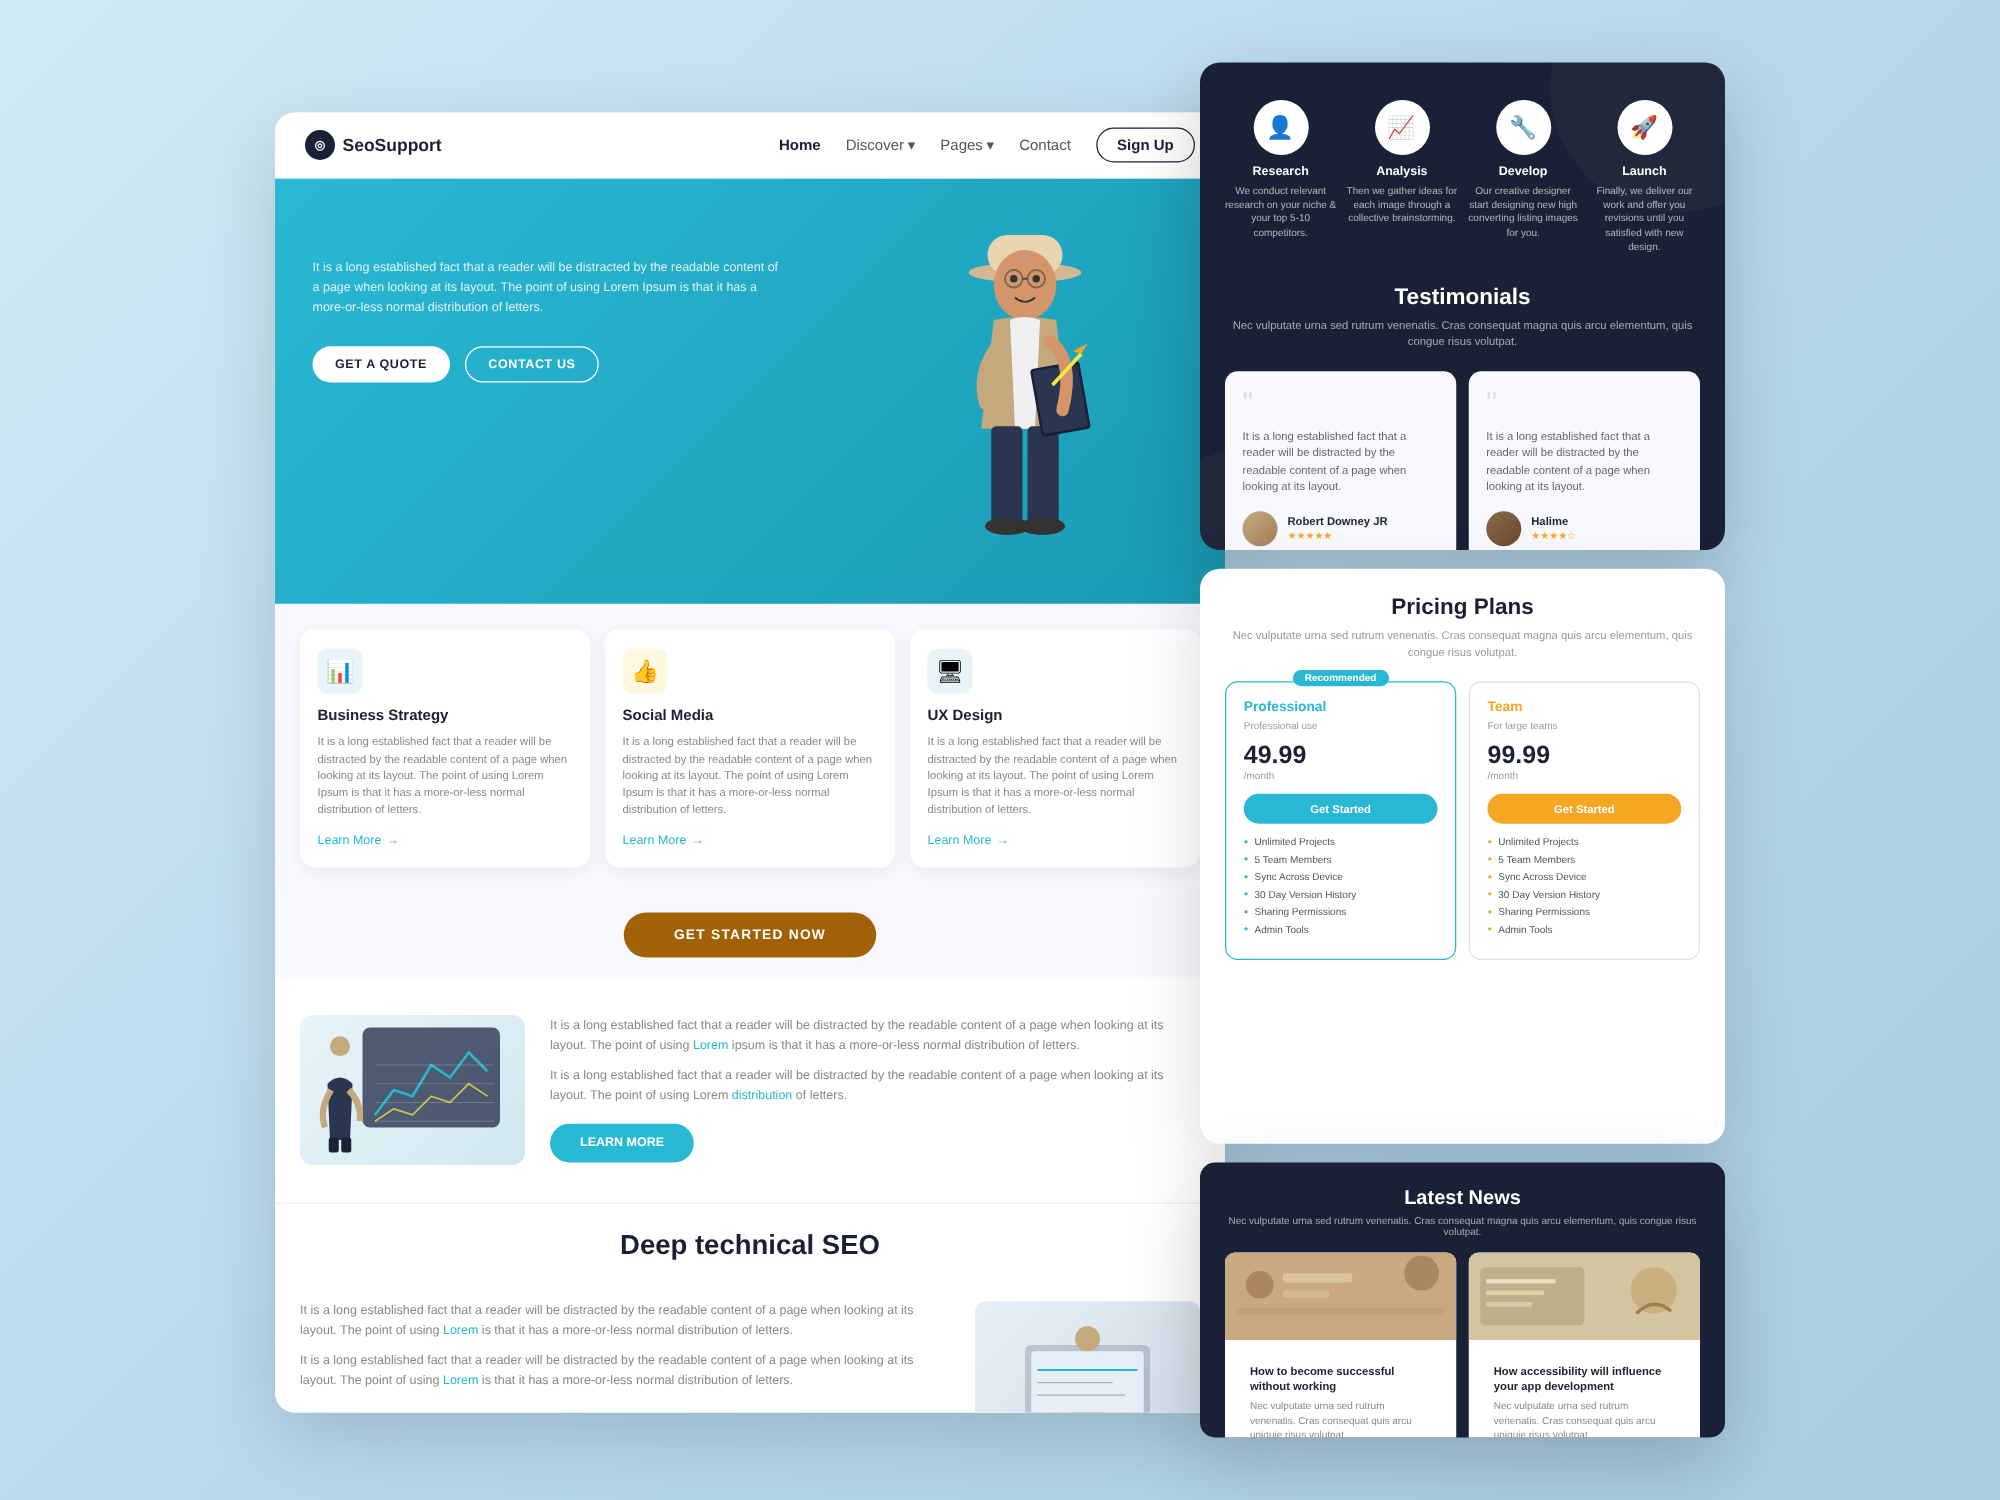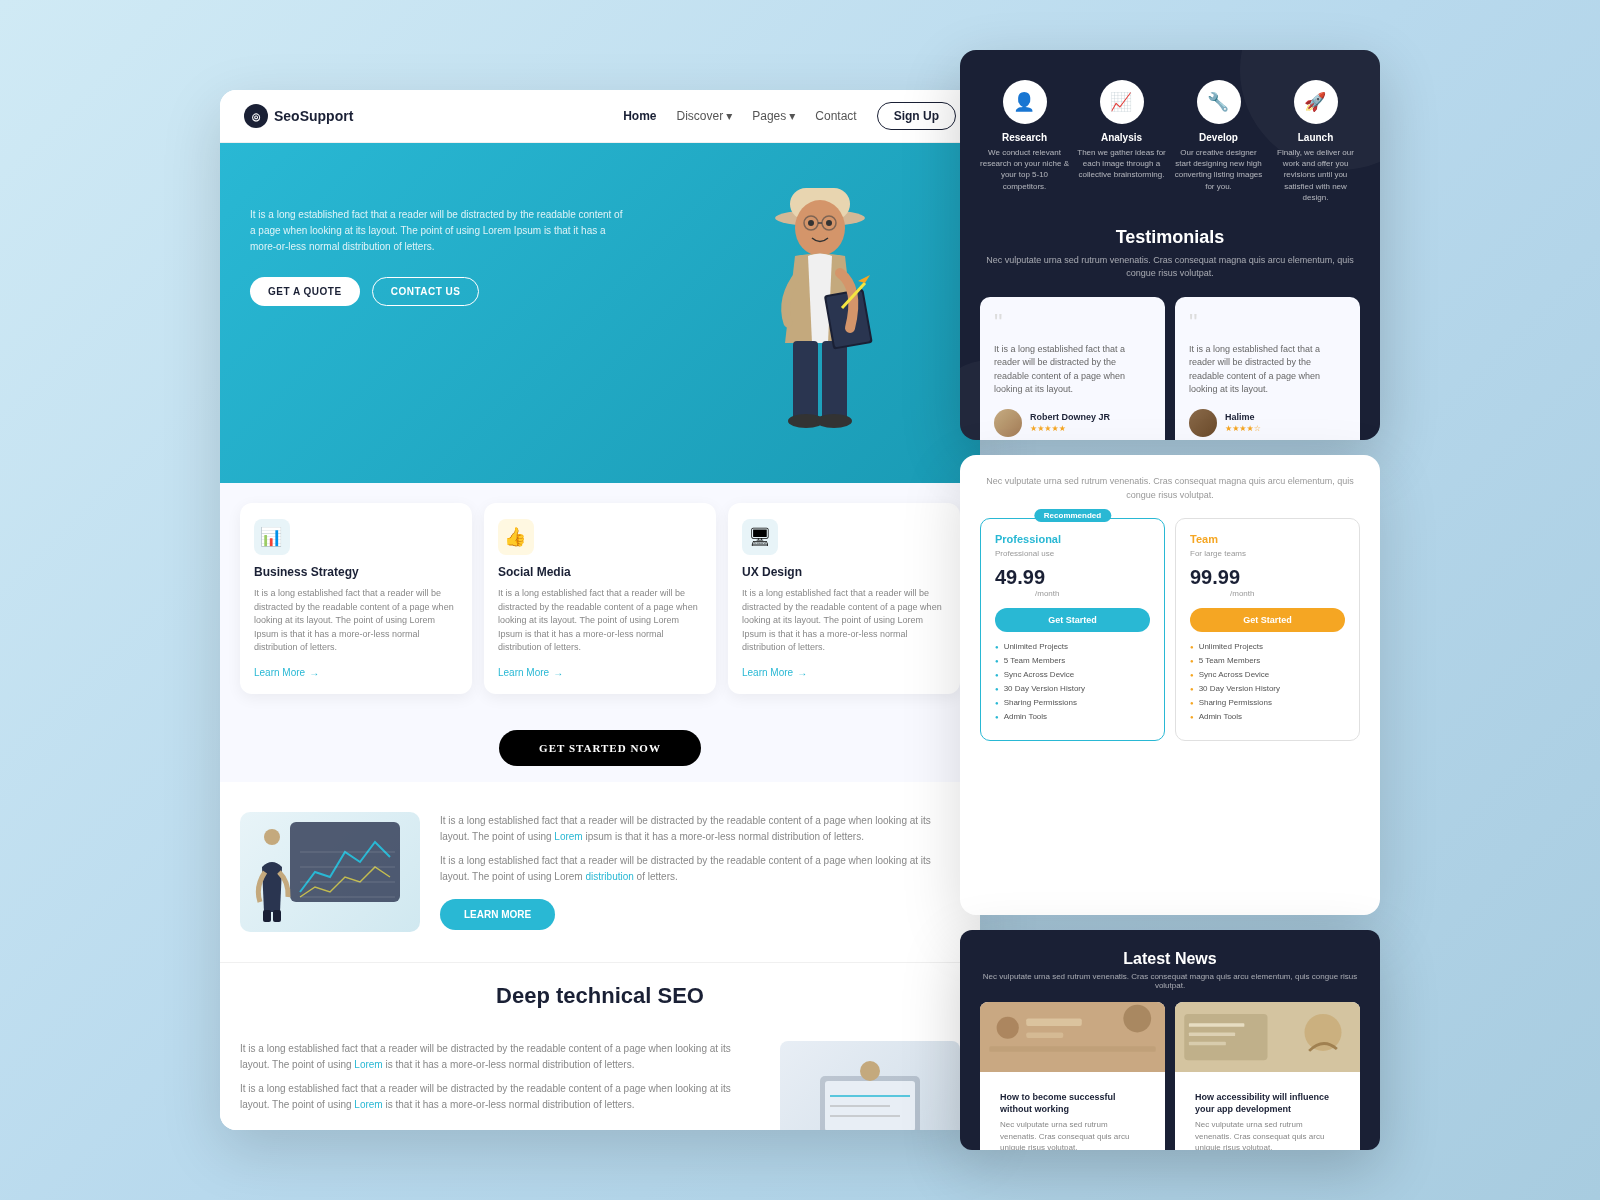--- a/index.html
+++ b/index.html
@@ -239,31 +239,30 @@
     }
 
     
     .cta-section {
       display: flex;
       justify-content: center;
       padding: 16px 0;
       background: #f8f9ff;
     }
     .btn-get-started {
-      background: #000000;
+      background: #a16207;
       color: #fff;
       border: none;
       border-radius: 25px;
       padding: 12px 40px;
       font-size: 11px;
       font-weight: 700;
       cursor: pointer;
       text-transform: uppercase;
       letter-spacing: 1px;
-      font-family: Liberation Serif, serif;
     }
 
     
     .analytics-section {
       display: flex;
       align-items: center;
       padding: 30px 20px;
       gap: 20px;
       background: #fff;
     }
@@ -467,21 +466,20 @@
     }
     .plan-price {
       font-size: 20px;
       font-weight: 700;
       color: #1a2035;
     }
     .plan-period {
       font-size: 8px;
       color: #999;
       margin-bottom: 10px;
-      margin-left: 40px;
     }
     .btn-plan {
       width: 100%;
       background: #29b8d4;
       color: #fff;
       border: none;
       border-radius: 20px;
       padding: 7px;
       font-size: 9px;
       font-weight: 600;
@@ -797,20 +795,21 @@
               <div class="reviewer-name">Halime</div>
               <div class="stars">★★★★☆</div>
             </div>
           </div>
         </div>
       </div>
     </div>
   </div>
 
   <div class="right-panel-middle">
+    <h2 class="section-title">Pricing Plans</h2>
     <p class="section-subtitle">Nec vulputate urna sed rutrum venenatis. Cras consequat magna quis arcu elementum, quis congue risus volutpat.</p>
     <div class="pricing-cards">
 
       <div class="pricing-card recommended">
         <div class="recommended-badge">Recommended</div>
         <div class="plan-name">Professional</div>
         <div class="plan-subtitle">Professional use</div>
         <div class="plan-price">49.99</div>
         <div class="plan-period">/month</div>
         <button class="btn-plan">Get Started</button>

